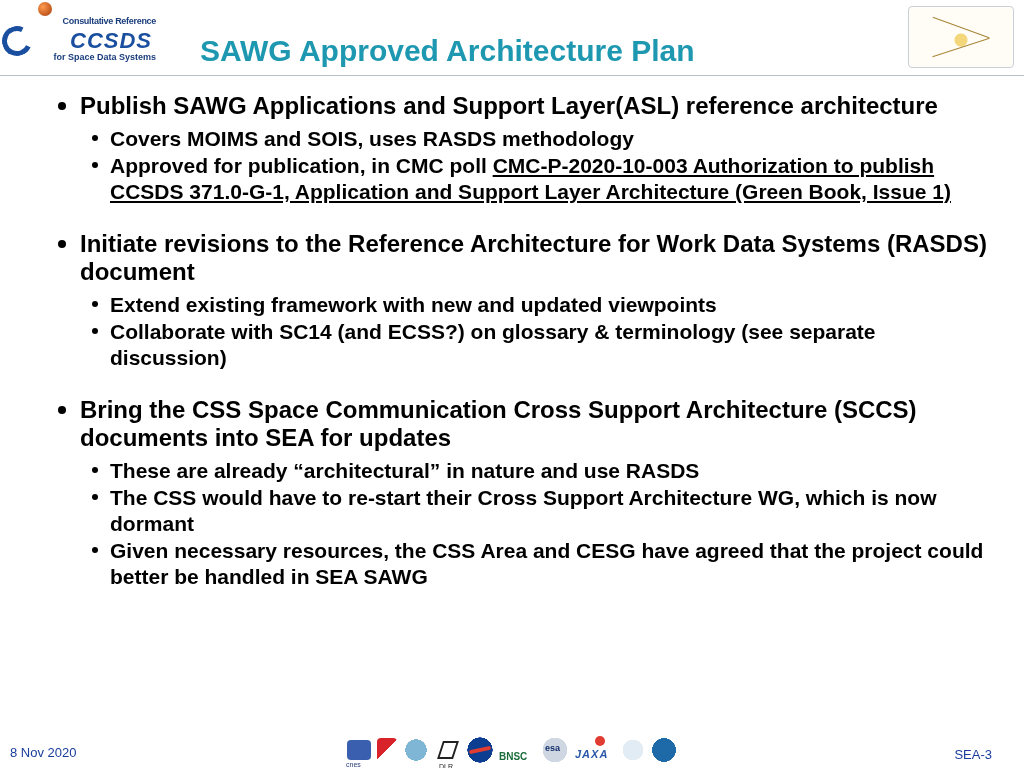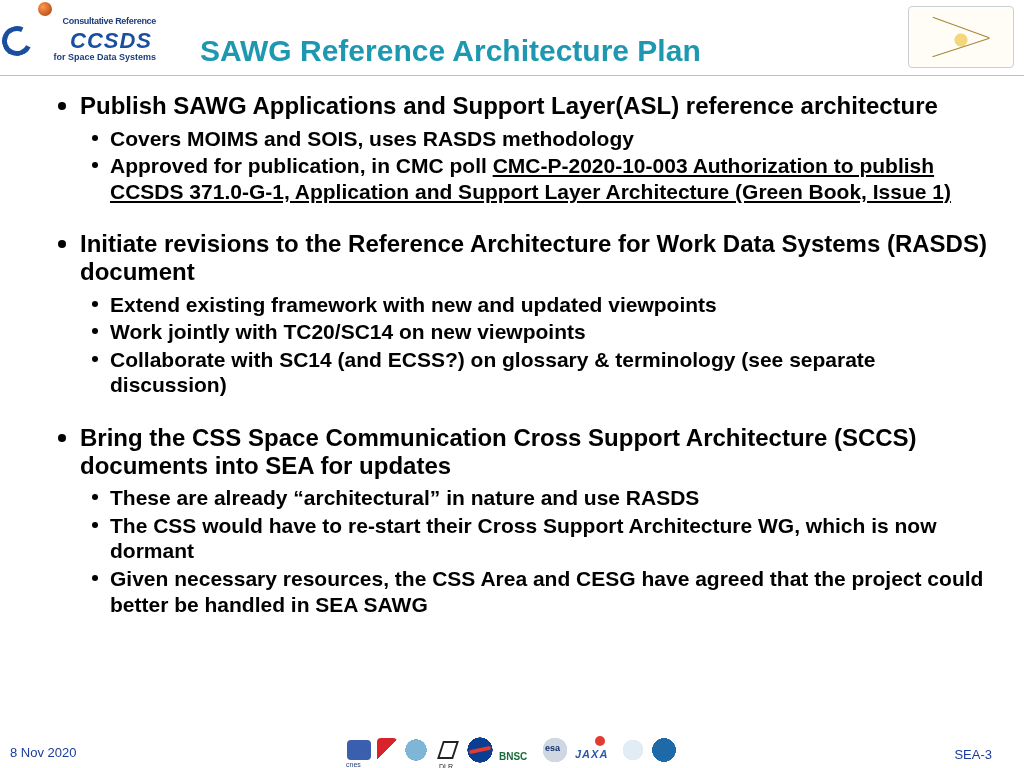--- a/index.html
+++ b/index.html
@@ -63,41 +63,40 @@
   <div class="header">
     <div class="logo-left">
       <div class="orb"></div>
       <div class="cc-text">Consultative Reference</div>
       <div class="ccsds-row">
         <div class="arc"></div>
         <div class="ccsds-big">CCSDS</div>
       </div>
       <div class="for-sds">for Space Data Systems</div>
     </div>
-    <div class="title">SAWG Reference Architecture Plan</div>
+    <div class="title">SAWG Approved Architecture Plan</div>
     <div class="thumb"></div>
   </div>
 
   <div class="content">
     <ul class="top">
       <li>
         <span>Publish SAWG Applications and Support Layer(ASL) reference architecture</span>
         <ul class="sub">
           <li><span>Covers MOIMS and SOIS, uses RASDS methodology</span></li>
           <li>
             <span>Approved for publication, in CMC poll </span><span class="ulink">CMC-P-2020-10-003 Authorization to publish CCSDS 371.0-G-1, Application and Support Layer Architecture (Green Book, Issue 1)</span>
           </li>
         </ul>
       </li>
 
       <li>
         <span>Initiate revisions to the Reference Architecture for Work Data Systems (RASDS) document</span>
         <ul class="sub">
           <li><span>Extend existing framework with new and updated viewpoints</span></li>
-          <li><span>Work jointly with TC20/SC14 on new viewpoints</span></li>
           <li><span>Collaborate with SC14 (and ECSS?) on glossary &amp; terminology (see separate discussion)</span></li>
         </ul>
       </li>
 
       <li>
         <span>Bring the CSS Space Communication Cross Support Architecture (SCCS) documents into SEA for updates</span>
         <ul class="sub">
           <li><span>These are already “architectural” in nature and use RASDS</span></li>
           <li><span>The CSS would have to re-start their Cross Support Architecture WG, which is now dormant</span></li>
           <li><span>Given necessary resources, the CSS Area and CESG  have agreed that the project could better be handled in SEA SAWG</span></li>

